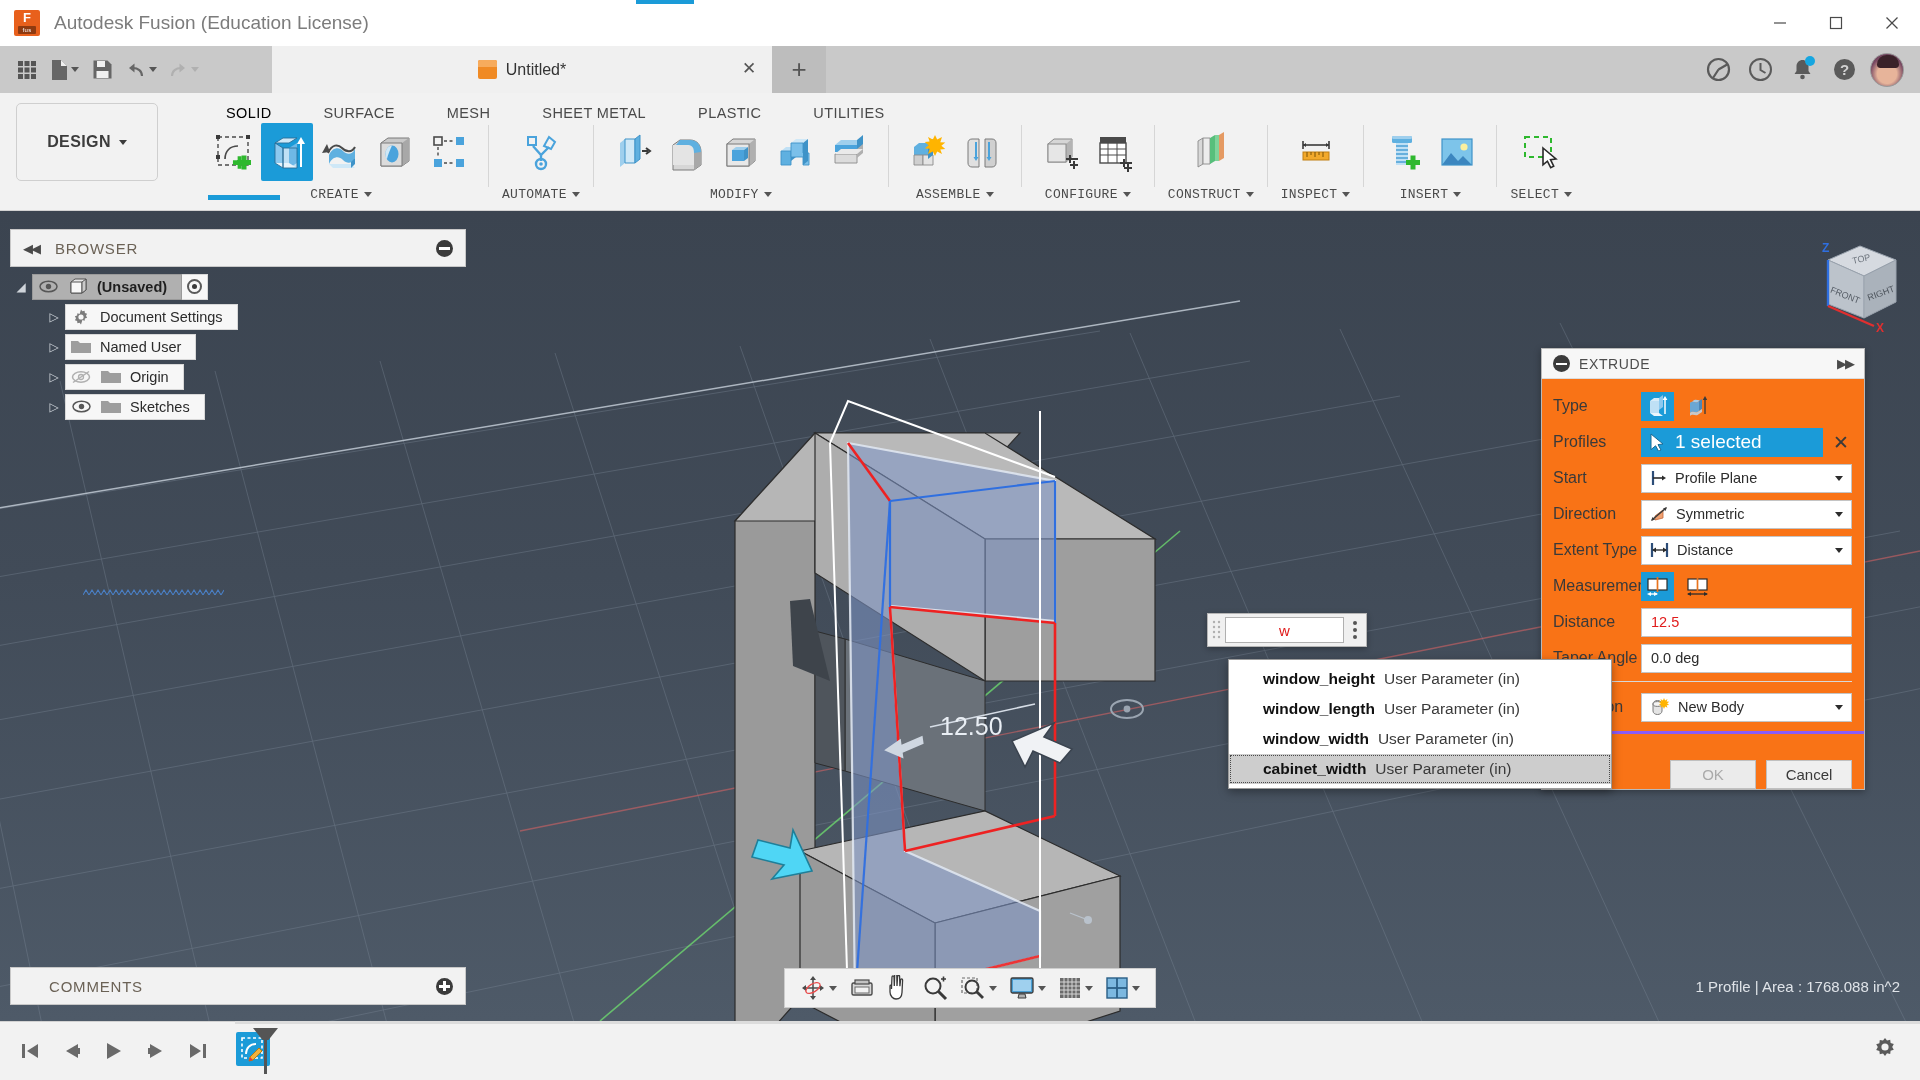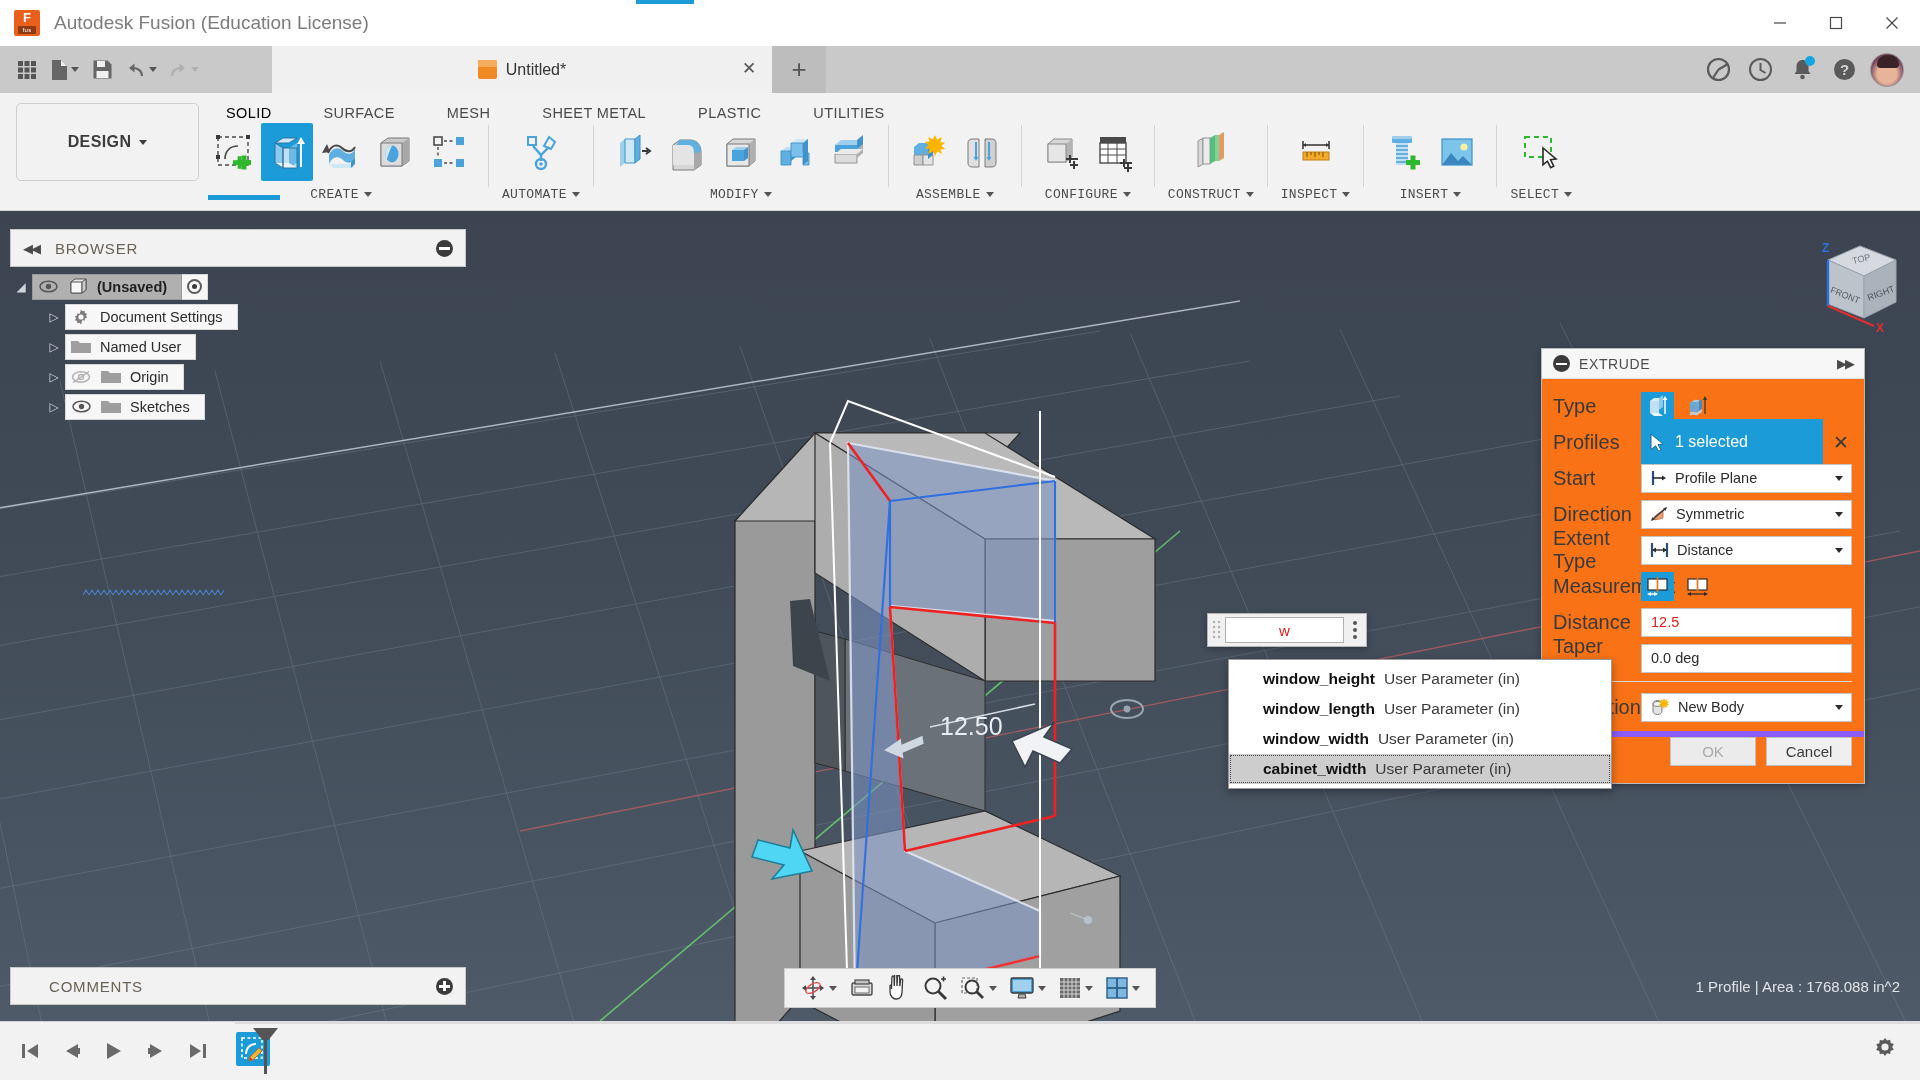--- a/index.html
+++ b/index.html
@@ -104,21 +104,21 @@
     content:""; position:absolute; left:6px; top:1px; width:22px; height:13px;
     background:#3a2229; border-radius: 11px 11px 4px 4px;
   }
 
   
   .ribbon {
     position: absolute; left: 0; top: 93px; width: 1920px; height: 118px;
     background: #f2f2f2; border-bottom: 1px solid #d2d2d2;
   }
   .design-box {
-    position: absolute; left: 16px; top: 10px; width: 183px; height: 78px;
+    position: absolute; left: 16px; top: 10px; width: 142px; height: 78px;
     background: #f2f2f2; border: 1px solid #cfcfcf; border-radius: 5px;
     display: flex; align-items: center; justify-content: center; gap: 8px;
   }
   .design-label { font-size: 16px; font-weight: bold; color: #3c3c3c; letter-spacing: .4px; }
   .ribtabs { position: absolute; left: 200px; top: 8px; display: flex; gap: 0; }
   .ribtab {
     font-size: 14.5px; color: #4a4a4a; padding: 4px 26px; letter-spacing: .4px;
   }
   .ribtab.active { color: #000000; }
   .tabunderline {
@@ -231,49 +231,49 @@
     box-shadow: 0 2px 7px rgba(0,0,0,.32);
   }
   .ex-head {
     height: 30px; background: #f7f7f7; border-bottom: 1px solid #dcdcdc;
     display: flex; align-items: center; padding: 0 11px;
   }
   .ex-title { font-size: 14px; color: #4d4d4d; letter-spacing: .6px; margin-left: 9px; }
   .ex-expand { margin-left: auto; color: #4a4a4a; font-size: 13px; letter-spacing: -2px; }
   .ex-body { padding: 9px 12px 6px 11px; }
   .ex-row { display: flex; align-items: center; height: 36px; }
-  .ex-lbl { width: 88px; font-size: 20px; color: #3a3a3a; flex: 0 0 88px; }
+  .ex-lbl { width: 88px; font-size: 16px; color: #3a3a3a; flex: 0 0 88px; }
   .ex-ctl { flex: 1; display: flex; align-items: center; gap: 7px; }
   .togbtn {
     width: 33px; height: 29px; display: flex; align-items: center;
     justify-content: center; border: 1px solid transparent;
   }
   .togbtn.on { background: #1b9bd8; }
   .selbtn {
-    background: #1b9bd8; color: #fff; height: 46px; flex: 1;
+    background: #1b9bd8; color: #fff; height: 29px; flex: 1;
     display: flex; align-items: center; padding-left: 9px; gap: 9px;
-    font-size: 16px;
+    font-size: 19px;
   }
   .xclear { color: #3a3a3a; font-size: 19px; width: 22px; text-align: center; }
   .drop {
     flex: 1; height: 29px; background: #fff; border: 1px solid #c4c4c4;
     display: flex; align-items: center; padding: 0 8px; gap: 8px;
     font-size: 14.5px; color: #2c2c2c;
   }
   .drop .dtxt { flex: 1; }
   .txtin {
     flex: 1; height: 29px; background: #fff; border: 1px solid #c4c4c4;
     display: flex; align-items: center; padding: 0 9px; font-size: 14.5px;
     color: #2c2c2c;
   }
   .txtin.redval { color: #e01b1b; }
   .ex-sep { height: 1px; background: #d8d8d8; margin: 5px 0 7px; }
   .ex-foot {
-    border-top: 6px solid #8b5cf6; height: 52px; display: flex;
-    align-items: flex-start; padding: 0 12px 0 11px; gap: 10px;
+    border-top: 3px solid #8b5cf6; height: 58px; display: flex;
+    align-items: flex-end; padding: 0 12px 0 11px; gap: 10px;
   }
   .info-ico {
     width: 18px; height: 18px; border-radius: 50%; background: #2b2b2b;
     color: #fff; font-size: 12px; font-weight: bold; text-align: center;
     line-height: 18px; font-style: italic; font-family: "Liberation Serif", serif;
   }
   .btn {
     height: 29px; min-width: 86px; border: 1px solid #c0c0c0; background: #efefef;
     font-size: 15px; color: #3a3a3a; display: flex; align-items: center;
     justify-content: center;

